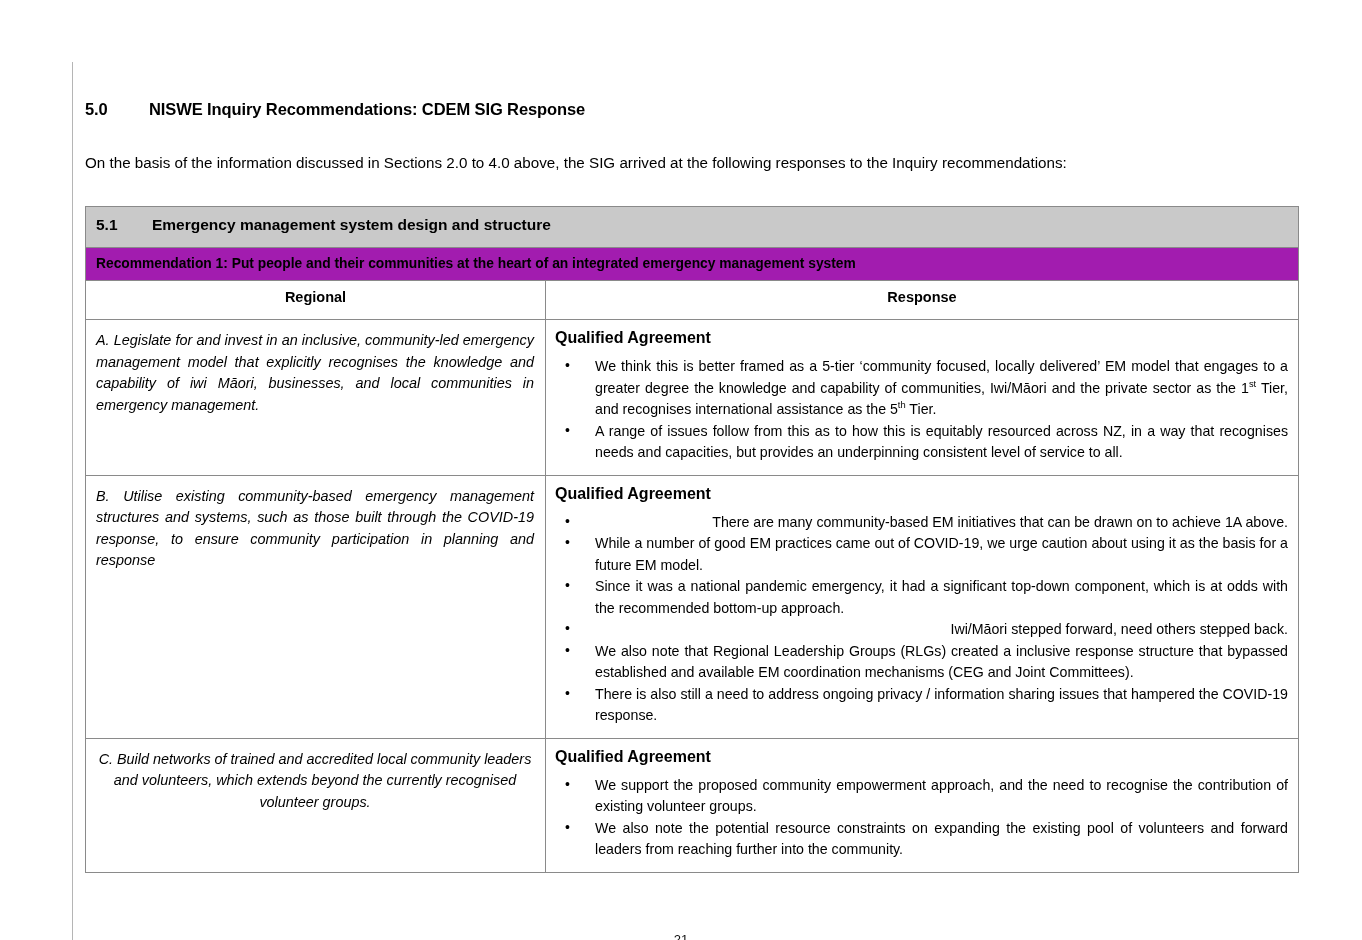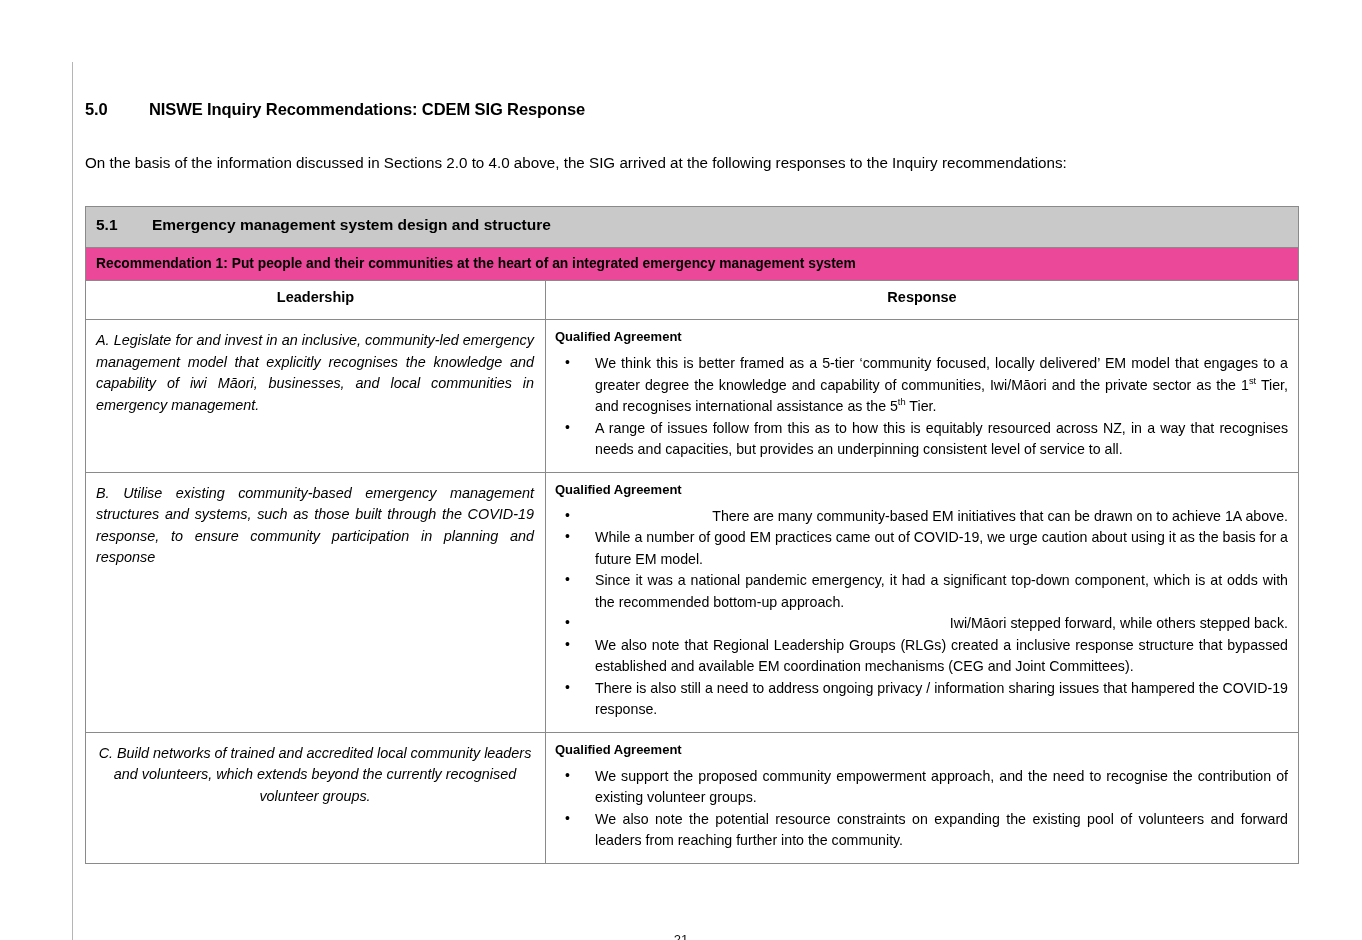--- a/index.html
+++ b/index.html
@@ -83,21 +83,21 @@
     font-size: 15.5px;
     font-weight: bold;
     white-space: nowrap;
   }
   .sec-head .num {
     display: inline-block;
     width: 56px;
   }
 
   .rec-head {
-    background: #ec4899;
+    background: #a21caf;
   }
   .rec-head .inner {
     padding: 8px 0 9px 10px;
     font-size: 13.8px;
     font-weight: bold;
     white-space: nowrap;
   }
 
   .col-head {
     height: 38px;
@@ -124,21 +124,21 @@
     font-style: italic;
   }
   .stmt.nojust {
     text-align: center;
   }
 
   .resp {
     padding: 9px 10px 11px 9px;
   }
   .resp .verdict {
-    font-size: 13px;
+    font-size: 16px;
     font-weight: bold;
     margin: 0 0 9px 0;
   }
   .resp ul {
     list-style: none;
     margin: 0;
     padding: 0;
   }
   .resp li {
     position: relative;
@@ -202,21 +202,21 @@
           </div>
         </td>
       </tr>
       <tr>
         <td class="rec-head" colspan="2">
           <div class="inner">Recommendation 1: Put people and their communities at the heart of an integrated emergency management system</div>
         </td>
       </tr>
       <tr>
         <td class="col-head cell-statement">
-          <div class="inner">Leadership</div>
+          <div class="inner">Regional</div>
         </td>
         <td class="col-head cell-response">
           <div class="inner">Response</div>
         </td>
       </tr>
 
       <tr>
         <td class="cell-statement">
           <div class="stmt">A. Legislate for and invest in an inclusive, community-led emergency management model that explicitly recognises the knowledge and capability of iwi Māori, businesses, and local communities in emergency management.</div>
         </td>
@@ -235,21 +235,21 @@
         <td class="cell-statement">
           <div class="stmt">B. Utilise existing community-based emergency management structures and systems, such as those built through the COVID-19 response, to ensure community participation in planning and response</div>
         </td>
         <td class="cell-response">
           <div class="resp">
             <div class="verdict">Qualified Agreement</div>
             <ul>
               <li class="nojust">There are many community-based EM initiatives that can be drawn on to achieve 1A above.</li>
               <li>While a number of good EM practices came out of COVID-19, we urge caution about using it as the basis for a future EM model.</li>
               <li>Since it was a national pandemic emergency, it had a significant top-down component, which is at odds with the recommended bottom-up approach.</li>
-              <li class="nojust">Iwi/Māori stepped forward, while others stepped back.</li>
+              <li class="nojust">Iwi/Māori stepped forward, need others stepped back.</li>
               <li>We also note that Regional Leadership Groups (RLGs) created a inclusive response structure that bypassed established and available EM coordination mechanisms (CEG and Joint Committees).</li>
               <li>There is also still a need to address ongoing privacy / information sharing issues that hampered the COVID-19 response.</li>
             </ul>
           </div>
         </td>
       </tr>
 
       <tr>
         <td class="cell-statement">
           <div class="stmt nojust">C. Build networks of trained and accredited local community leaders and volunteers, which extends beyond the currently recognised volunteer groups.</div>

